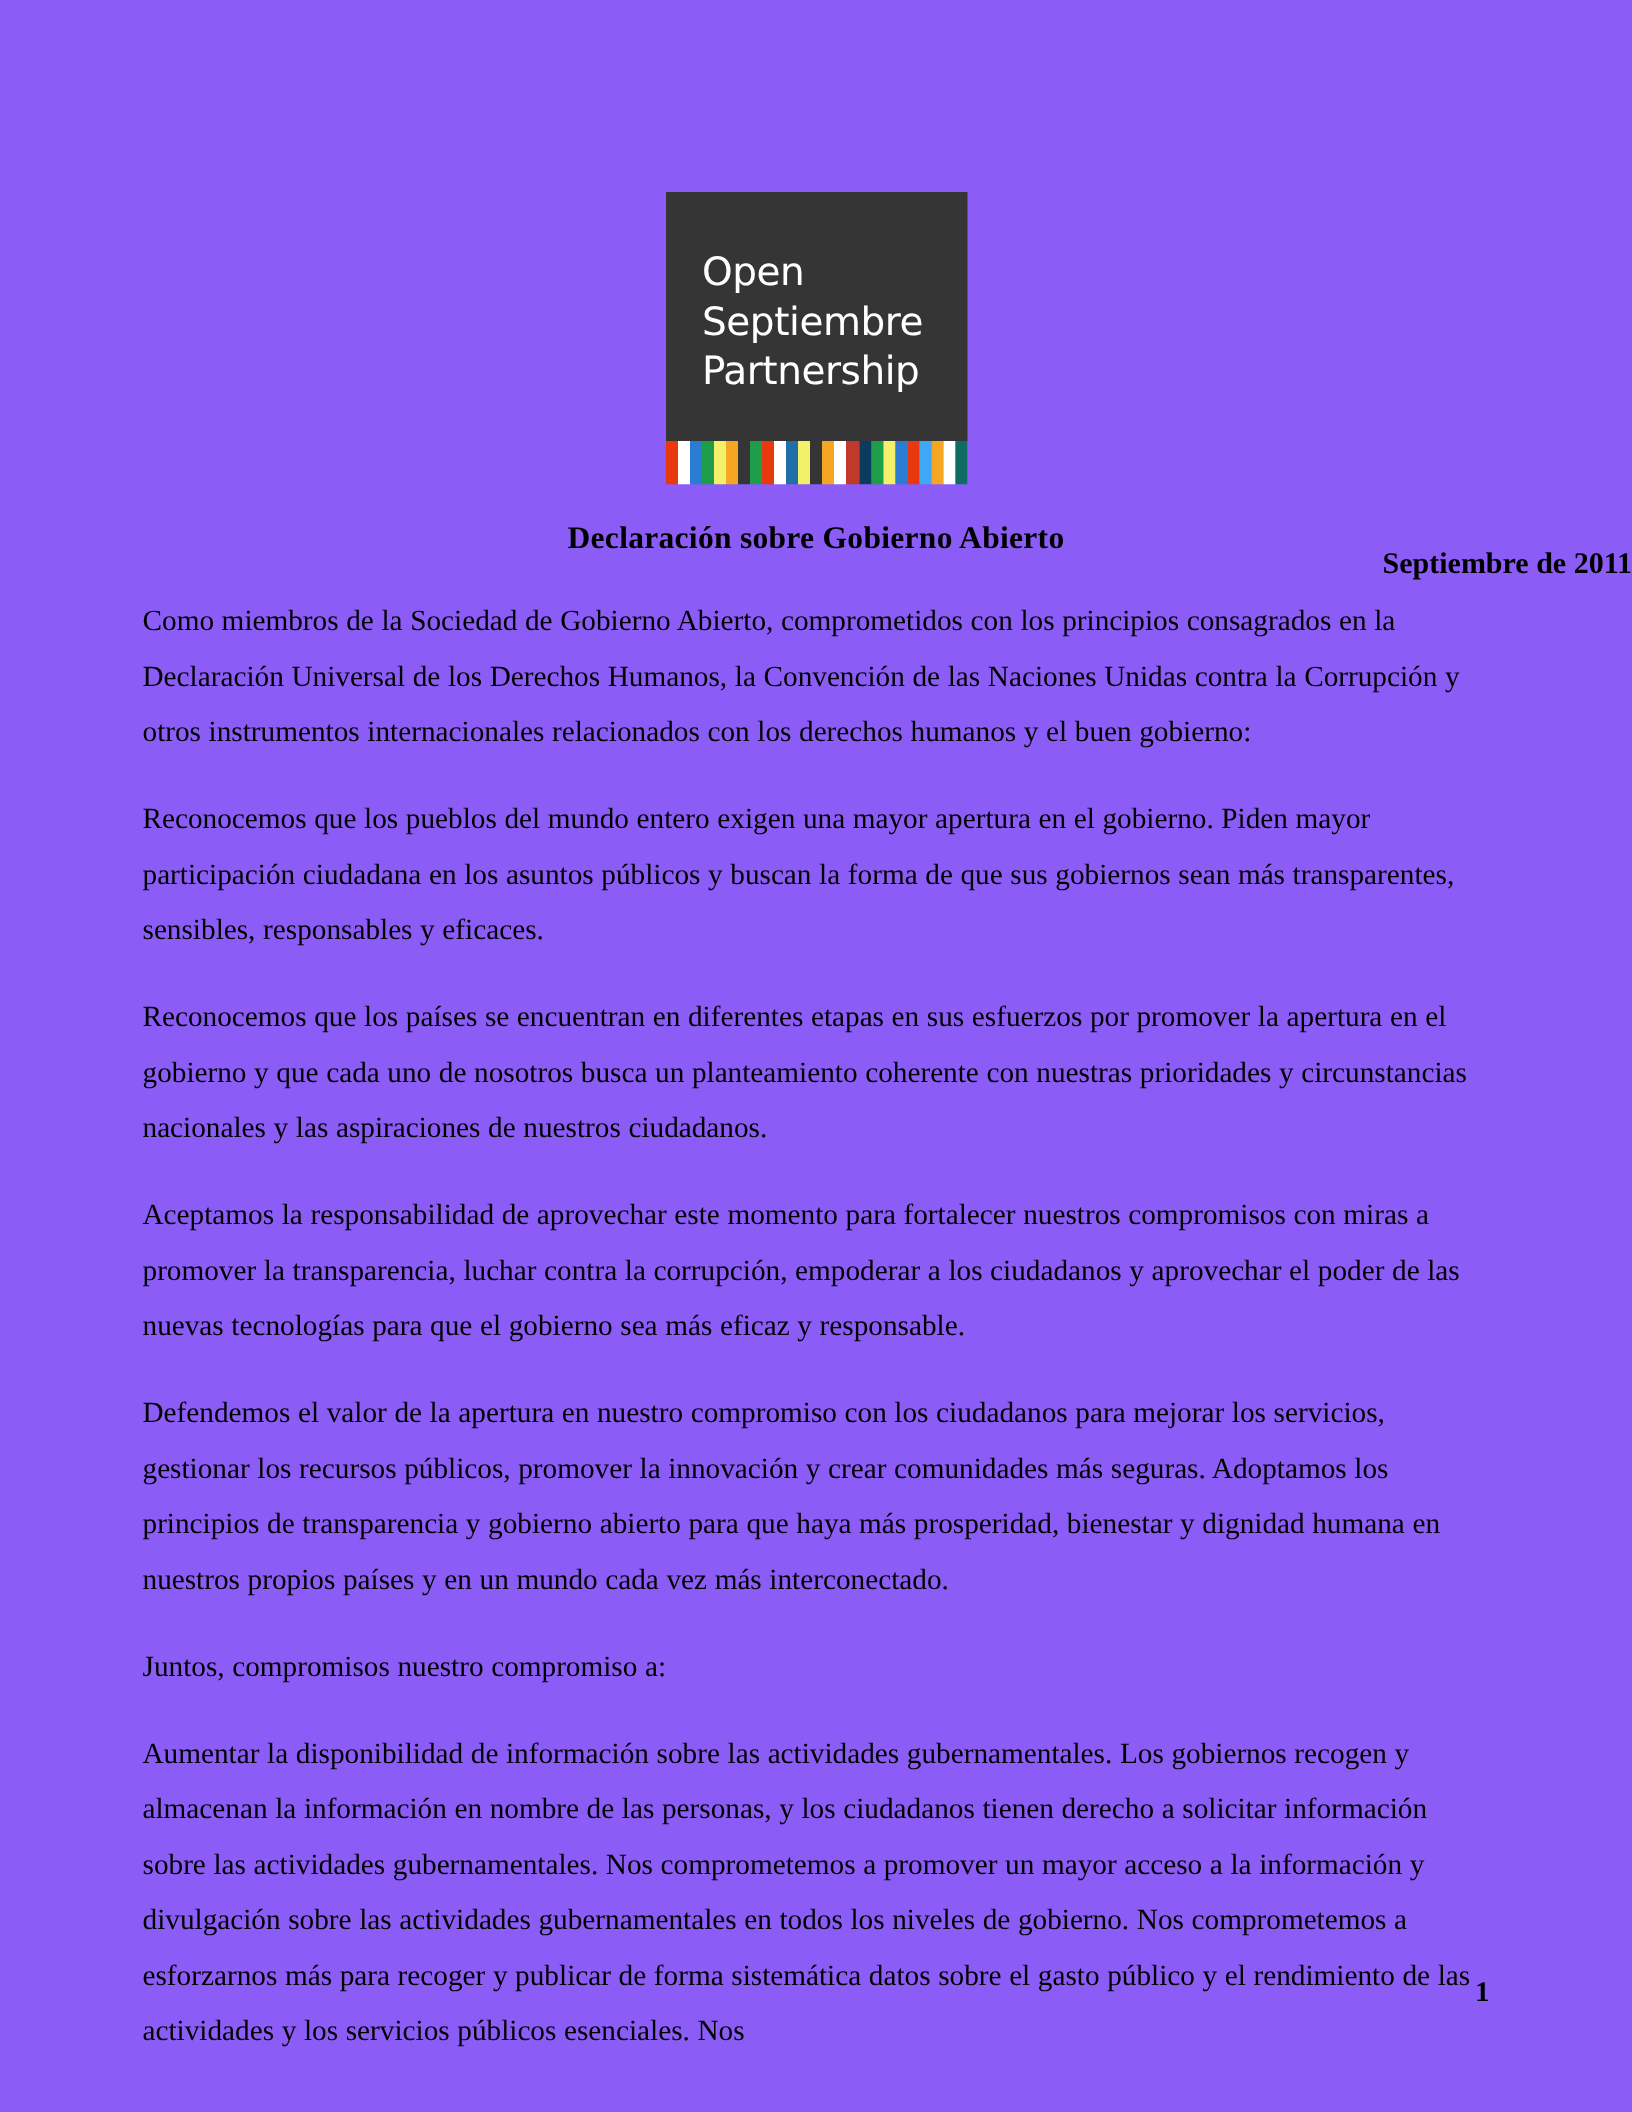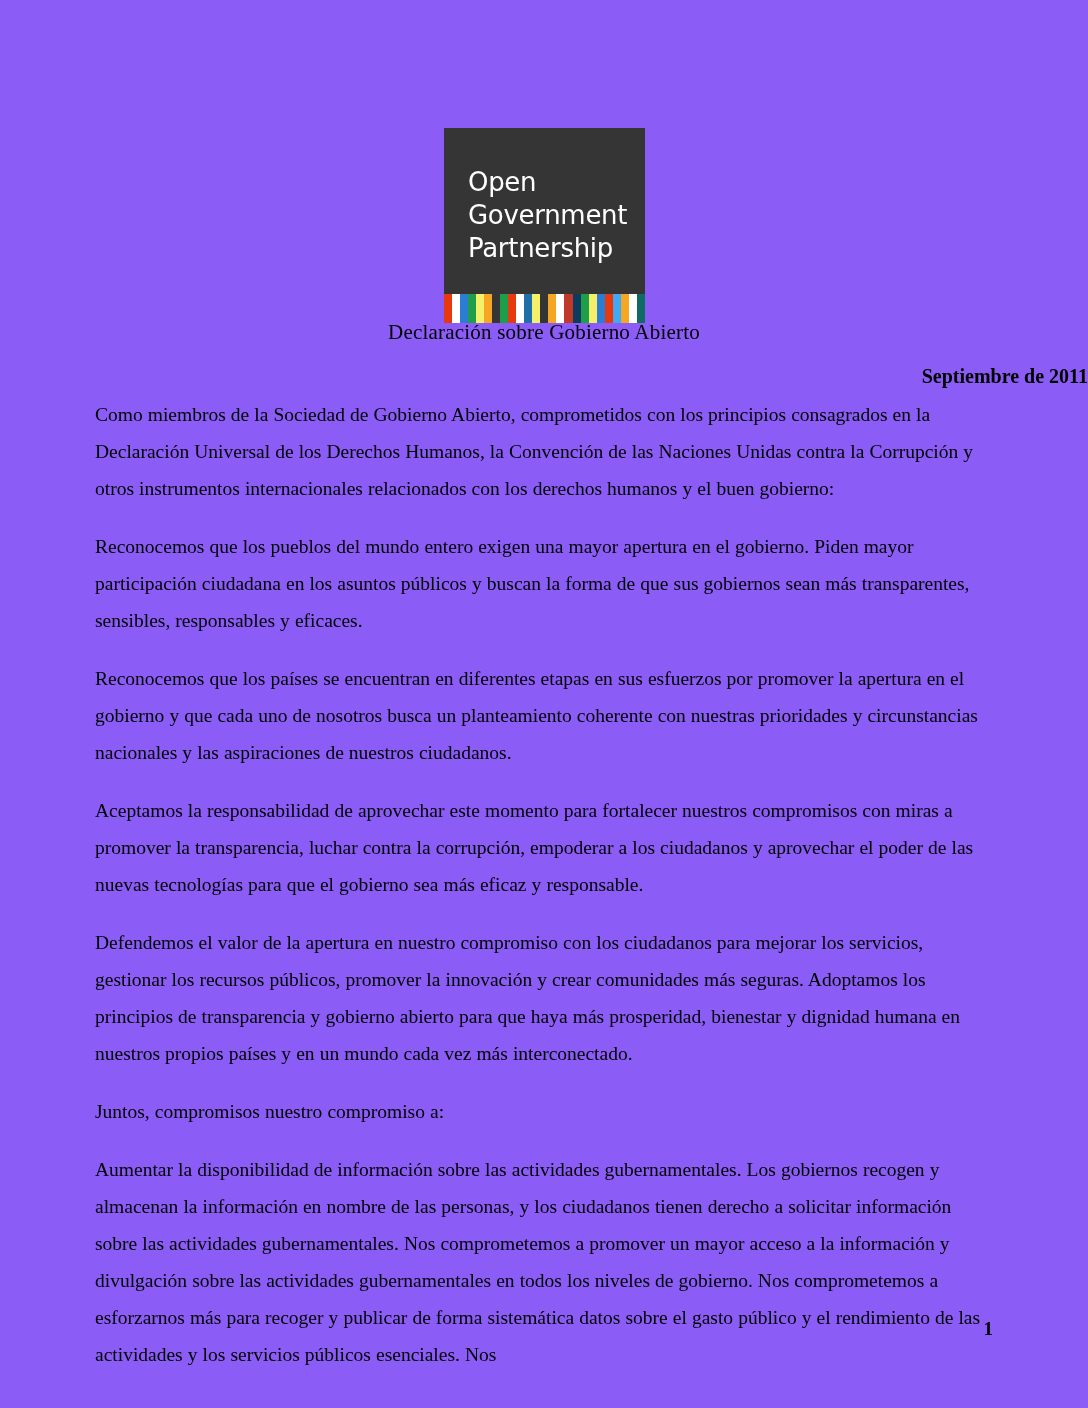--- a/index.html
+++ b/index.html
@@ -61,25 +61,25 @@
     height: 29px;
     display: flex;
     overflow: hidden;
   }
   .stripe { height: 100%; flex: 0 0 auto; }
 
   
   .doc-title {
     position: absolute;
     left: 0;
-    top: 320px;
+    top: 346px;
     width: 1088px;
     text-align: center;
     font-size: 21px;
-    font-weight: normal;
+    font-weight: bold;
     letter-spacing: 0.2px;
   }
   .doc-date {
     position: absolute;
     left: 0;
     top: 365px;
     width: 1088px;
     text-align: right;
     font-size: 20px;
     font-weight: bold;
@@ -112,21 +112,21 @@
 </style>
 </head>
 <body>
 
 <div class="page">
 
   <div class="logo-wrap">
     <div class="logo-panel"></div>
     <div class="logo-text">
       <span class="logo-line">Open</span>
-      <span class="logo-line">Government</span>
+      <span class="logo-line">Septiembre</span>
       <span class="logo-line">Partnership</span>
     </div>
     <div class="logo-stripes" id="logo-stripes">
         <div class="stripe" style="background: rgb(232, 56, 13); width: 4%;"></div>
         <div class="stripe" style="background: rgb(255, 255, 255); width: 4%;"></div>
         <div class="stripe" style="background: rgb(43, 124, 211); width: 4%;"></div>
         <div class="stripe" style="background: rgb(30, 158, 74); width: 4%;"></div>
         <div class="stripe" style="background: rgb(245, 240, 106); width: 4%;"></div>
         <div class="stripe" style="background: rgb(245, 166, 35); width: 4%;"></div>
         <div class="stripe" style="background: rgb(53, 53, 53); width: 4%;"></div>

